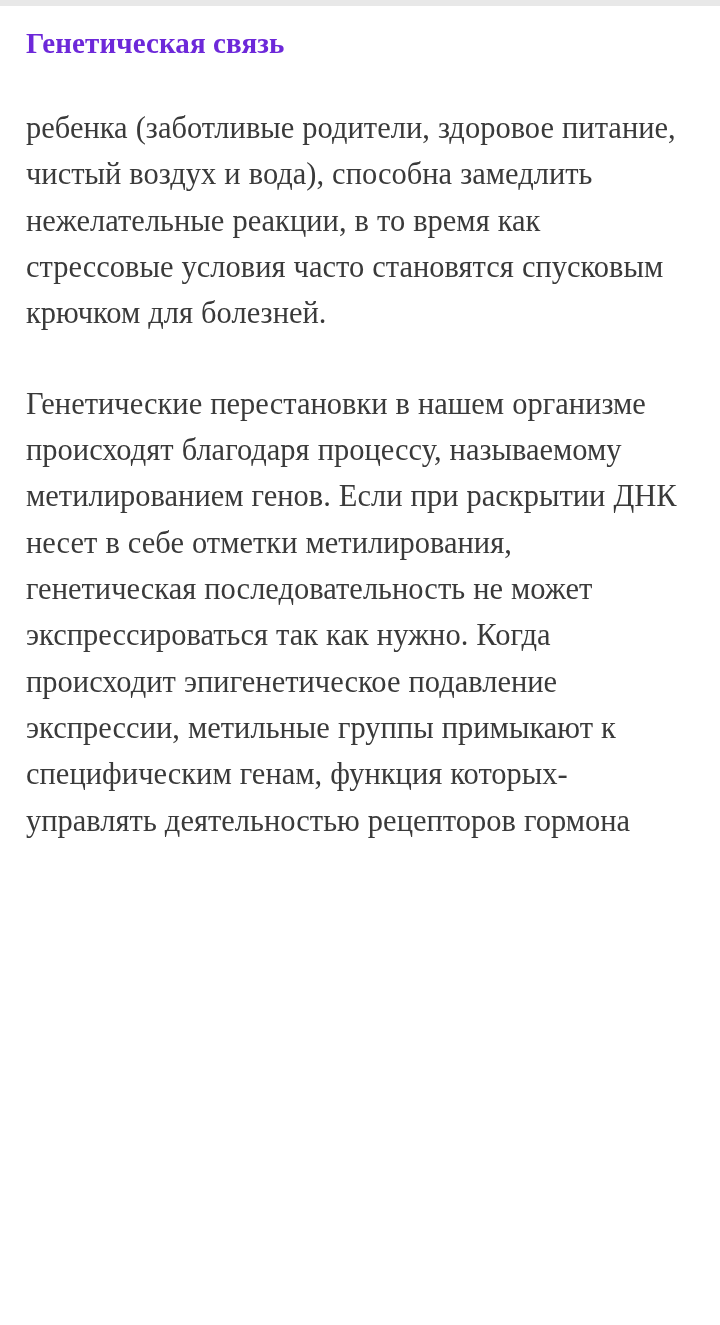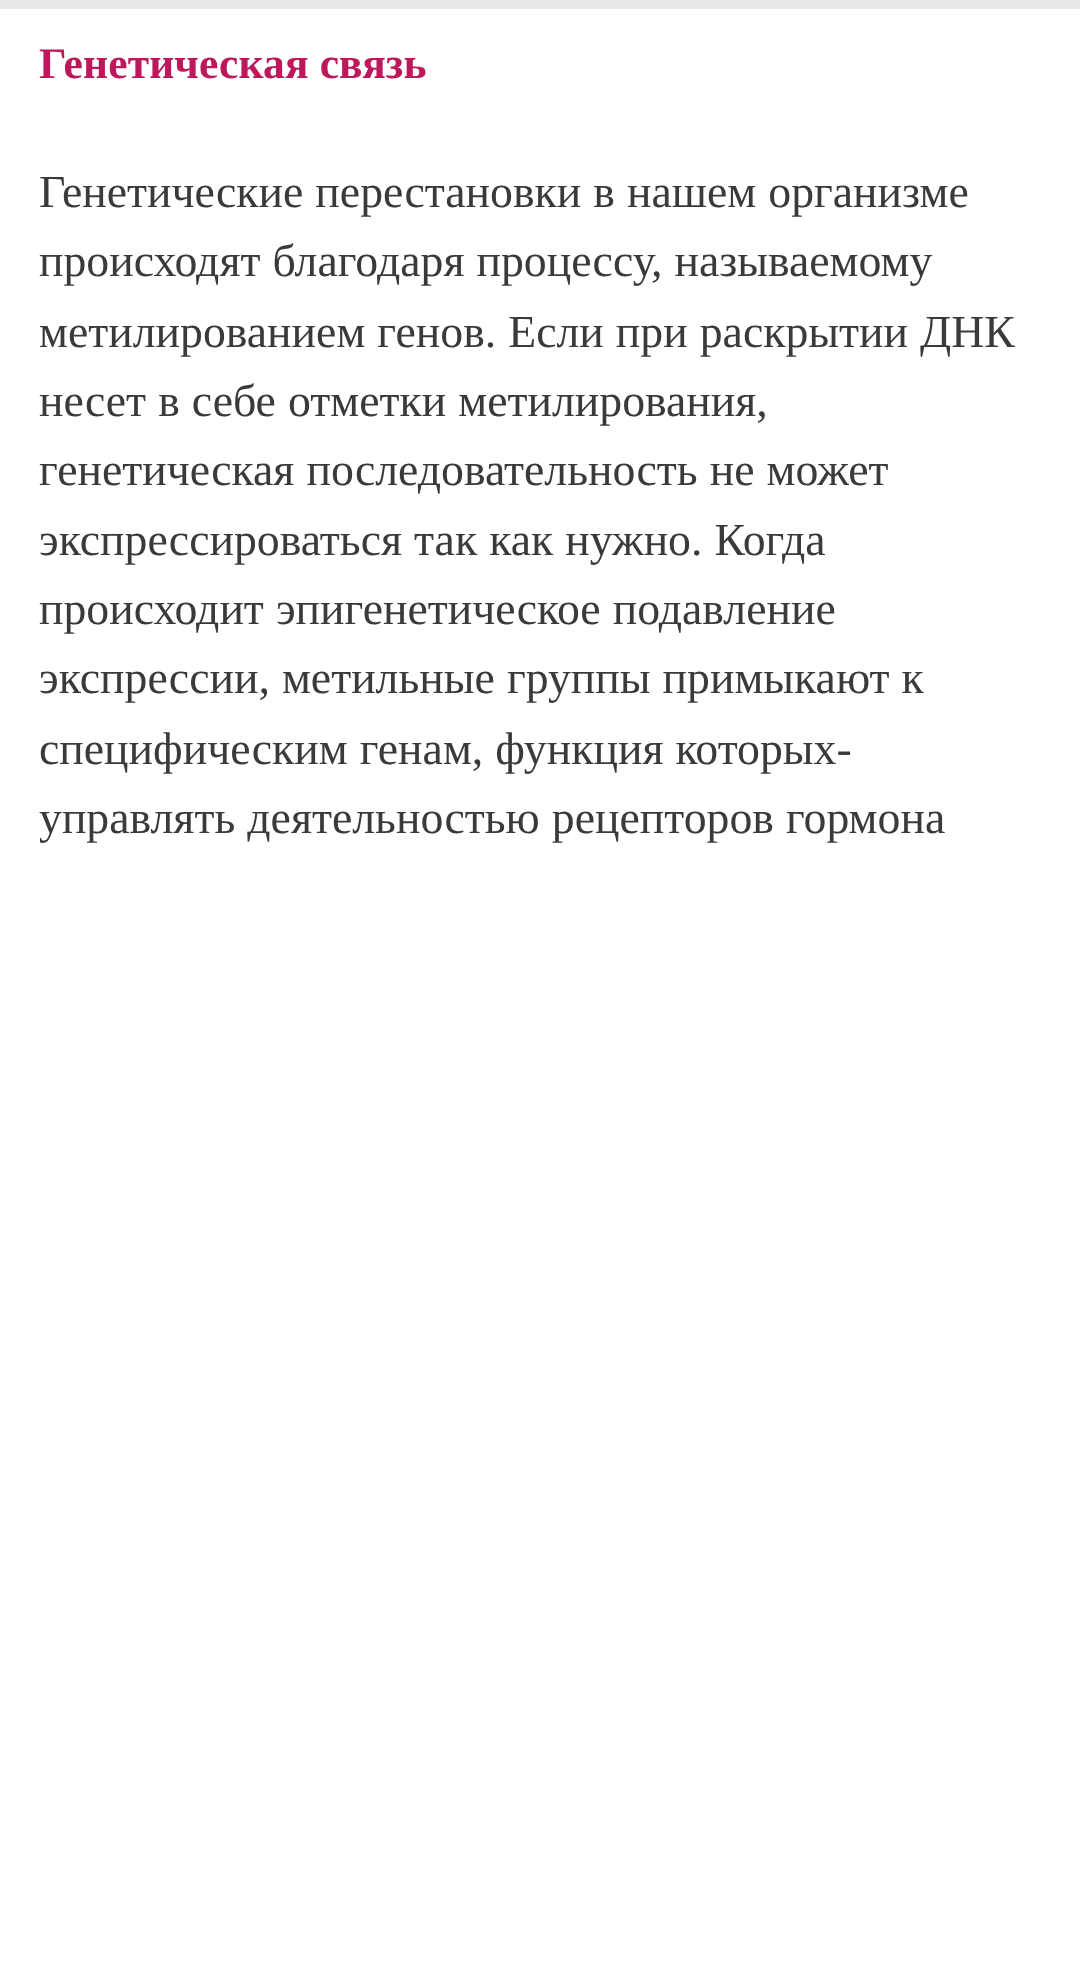--- a/index.html
+++ b/index.html
@@ -28,21 +28,21 @@
     top: 0;
     left: 0;
     width: 720px;
     height: 6px;
     background: #e8e8e8;
   }
   .article-title {
     font-size: 29px;
     font-weight: bold;
     line-height: 1.2;
-    color: #be185d;
+    color: #6d28d9;
     margin: 0 0 44px 0;
     letter-spacing: 0.1px;
   }
   .para {
     font-size: 30.5px;
     line-height: 1.52;
     color: #3a3a3a;
     margin: 0 0 44px 0;
     text-align: left;
     word-spacing: 0.4px;
@@ -54,16 +54,17 @@
 </head>
 <body>
 
 <div class="page">
 
   <div class="topbar"></div>
 
   <h1 class="article-title">Генетическая связь</h1>
 
 
+  <p class="para">ребенка (заботливые родители, здоровое питание, чистый воздух и вода), способна замедлить нежелательные реакции, в то время как стрессовые условия часто становятся спусковым крючком для болезней.</p>
 
   <p class="para">Генетические перестановки в нашем организме происходят благодаря процессу, называемому метилированием генов. Если при раскрытии ДНК несет в себе отметки метилирования, генетическая последовательность не может экспрессироваться так как нужно. Когда происходит эпигенетическое подавление экспрессии, метильные группы примыкают к специфическим генам, функция которых- управлять деятельностью рецепторов гормона</p>
 
 </div>
 
 </body></html>

